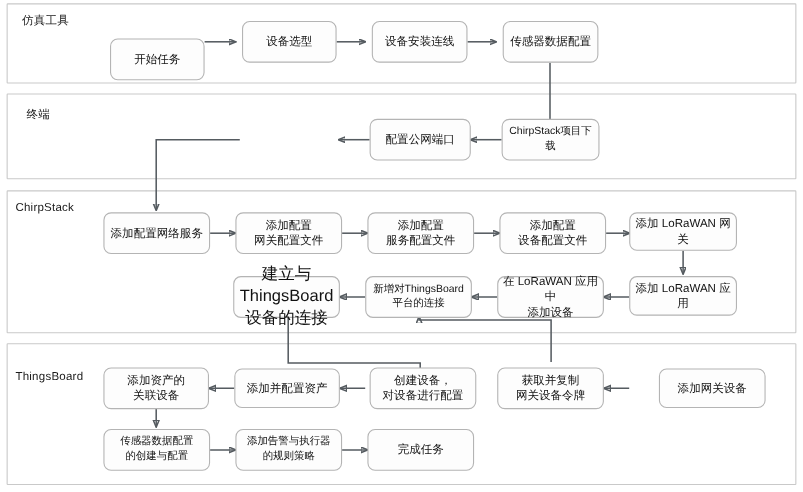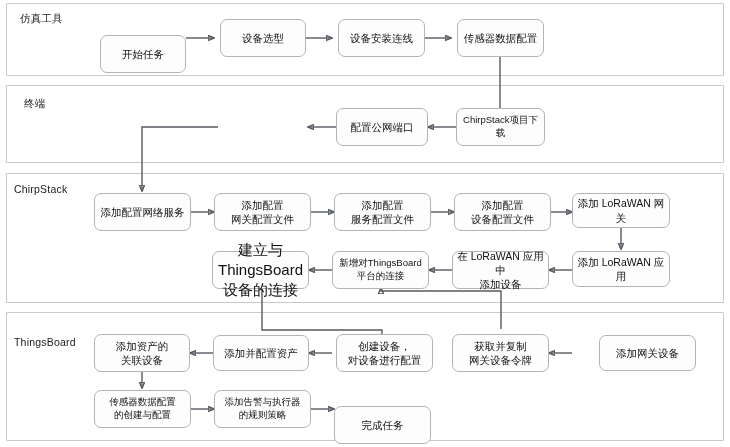--- a/index.html
+++ b/index.html
@@ -194,17 +194,17 @@
   </div>
 
   <div class="node" style="left:94px; top:390px; width:97px; height:38px; font-size:9.5px;">
     <span>传感器数据配置
 的创建与配置</span>
   </div>
   <div class="node" style="left:214px; top:390px; width:97px; height:38px; font-size:9.5px;">
     <span>添加告警与执行器
 的规则策略</span>
   </div>
-  <div class="node" style="left:334px; top:390px; width:97px; height:38px;margin-top:16px;">
+  <div class="node" style="left:334px; top:390px; width:97px; height:38px;">
     <span>完成任务</span>
   </div>
 
 </div>
 
 </body></html>

